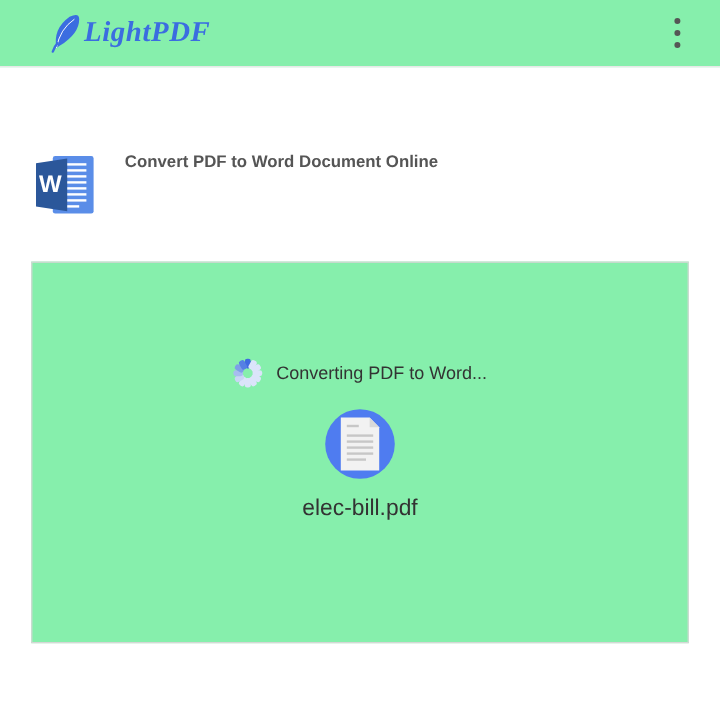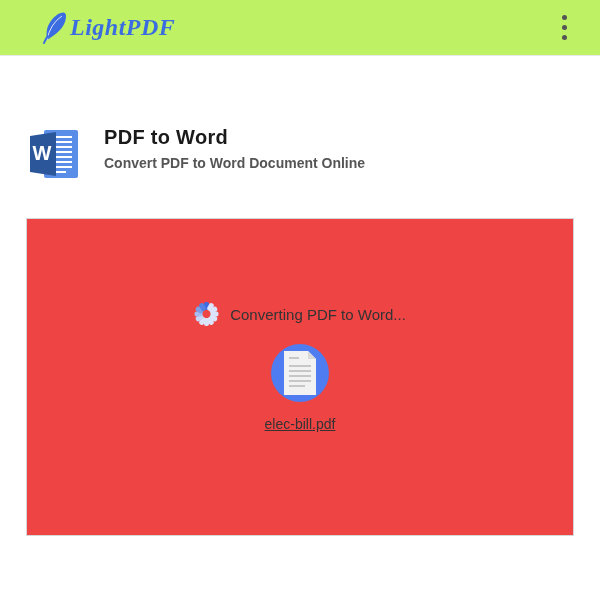--- a/index.html
+++ b/index.html
@@ -5,21 +5,21 @@
     * { margin: 0; padding: 0; box-sizing: border-box; }
     body {
       width: 600px;
       height: 591px;
       font-family: -apple-system, BlinkMacSystemFont, "Segoe UI", Verdana, sans-serif;
       background: #ffffff;
       overflow: hidden;
     }
     .header {
       height: 56px;
-      background: #bef264;
+      background: #86efac;
       display: flex;
       align-items: center;
       justify-content: space-between;
       padding: 0 24px 0 40px;
       border-bottom: 1px solid #e8e8e8;
     }
     .logo {
       display: flex;
       align-items: center;
       height: 40px;
@@ -71,21 +71,21 @@
     }
     .title-text p {
       font-size: 14px;
       color: #555;
       font-weight: 700;
     }
     .panel {
       margin-top: 36px;
       border: 1px solid #d6d6d6;
       height: 318px;
-      background: #ef4444;
+      background: #86efac;
       display: flex;
       align-items: center;
       justify-content: center;
     }
     .panel-inner {
       display: flex;
       flex-direction: column;
       align-items: center;
       margin-top: -20px;
     }
@@ -122,24 +122,23 @@
       background: #4f7cf0;
       display: flex;
       align-items: center;
       justify-content: center;
       margin-bottom: 14px;
       position: relative;
       overflow: hidden;
     }
     .file-thumb svg { display: block; }
     .file-name {
-      font-size: 14px;
+      font-size: 19px;
       color: #333;
       font-weight: 500;
-      text-decoration: underline;
     }
   </style>
 </head>
 <body>
 
 <div class="header">
   <a class="logo">
     <svg width="30" height="36" viewBox="0 0 30 36">
       <path d="M7 30 Q 4 14 18 4 Q 26 0 26 6 Q 26 18 10 28 Z" fill="#3b6de0"></path>
       <path d="M7 30 Q 10 14 22 6" stroke="#fff" stroke-width="0.8" fill="none"></path>
@@ -165,21 +164,20 @@
         <rect x="24" y="25" width="22" height="2" fill="#ffffff"></rect>
         <rect x="24" y="30" width="22" height="2" fill="#ffffff"></rect>
         <rect x="24" y="35" width="22" height="2" fill="#ffffff"></rect>
         <rect x="24" y="40" width="22" height="2" fill="#ffffff"></rect>
         <rect x="24" y="45" width="16" height="2" fill="#ffffff"></rect>
         <path d="M4 10 L30 6 L30 50 L4 46 Z" fill="#2b579a"></path>
         <text x="16" y="34" text-anchor="middle" fill="#fff" font-family="Arial" font-size="20" font-weight="700">W</text>
       </svg>
     </div>
     <div class="title-text">
-      <h1>PDF to Word</h1>
       <p>Convert PDF to Word Document Online</p>
     </div>
   </div>
 
   <div class="panel">
     <div class="panel-inner">
       <div class="status-row">
         <div class="spinner">
           <div class="spinner-seg" style="transform:rotate(0deg);background:#3f6be0;"></div>
           <div class="spinner-seg" style="transform:rotate(30deg);background:#dbe4fa;"></div>

